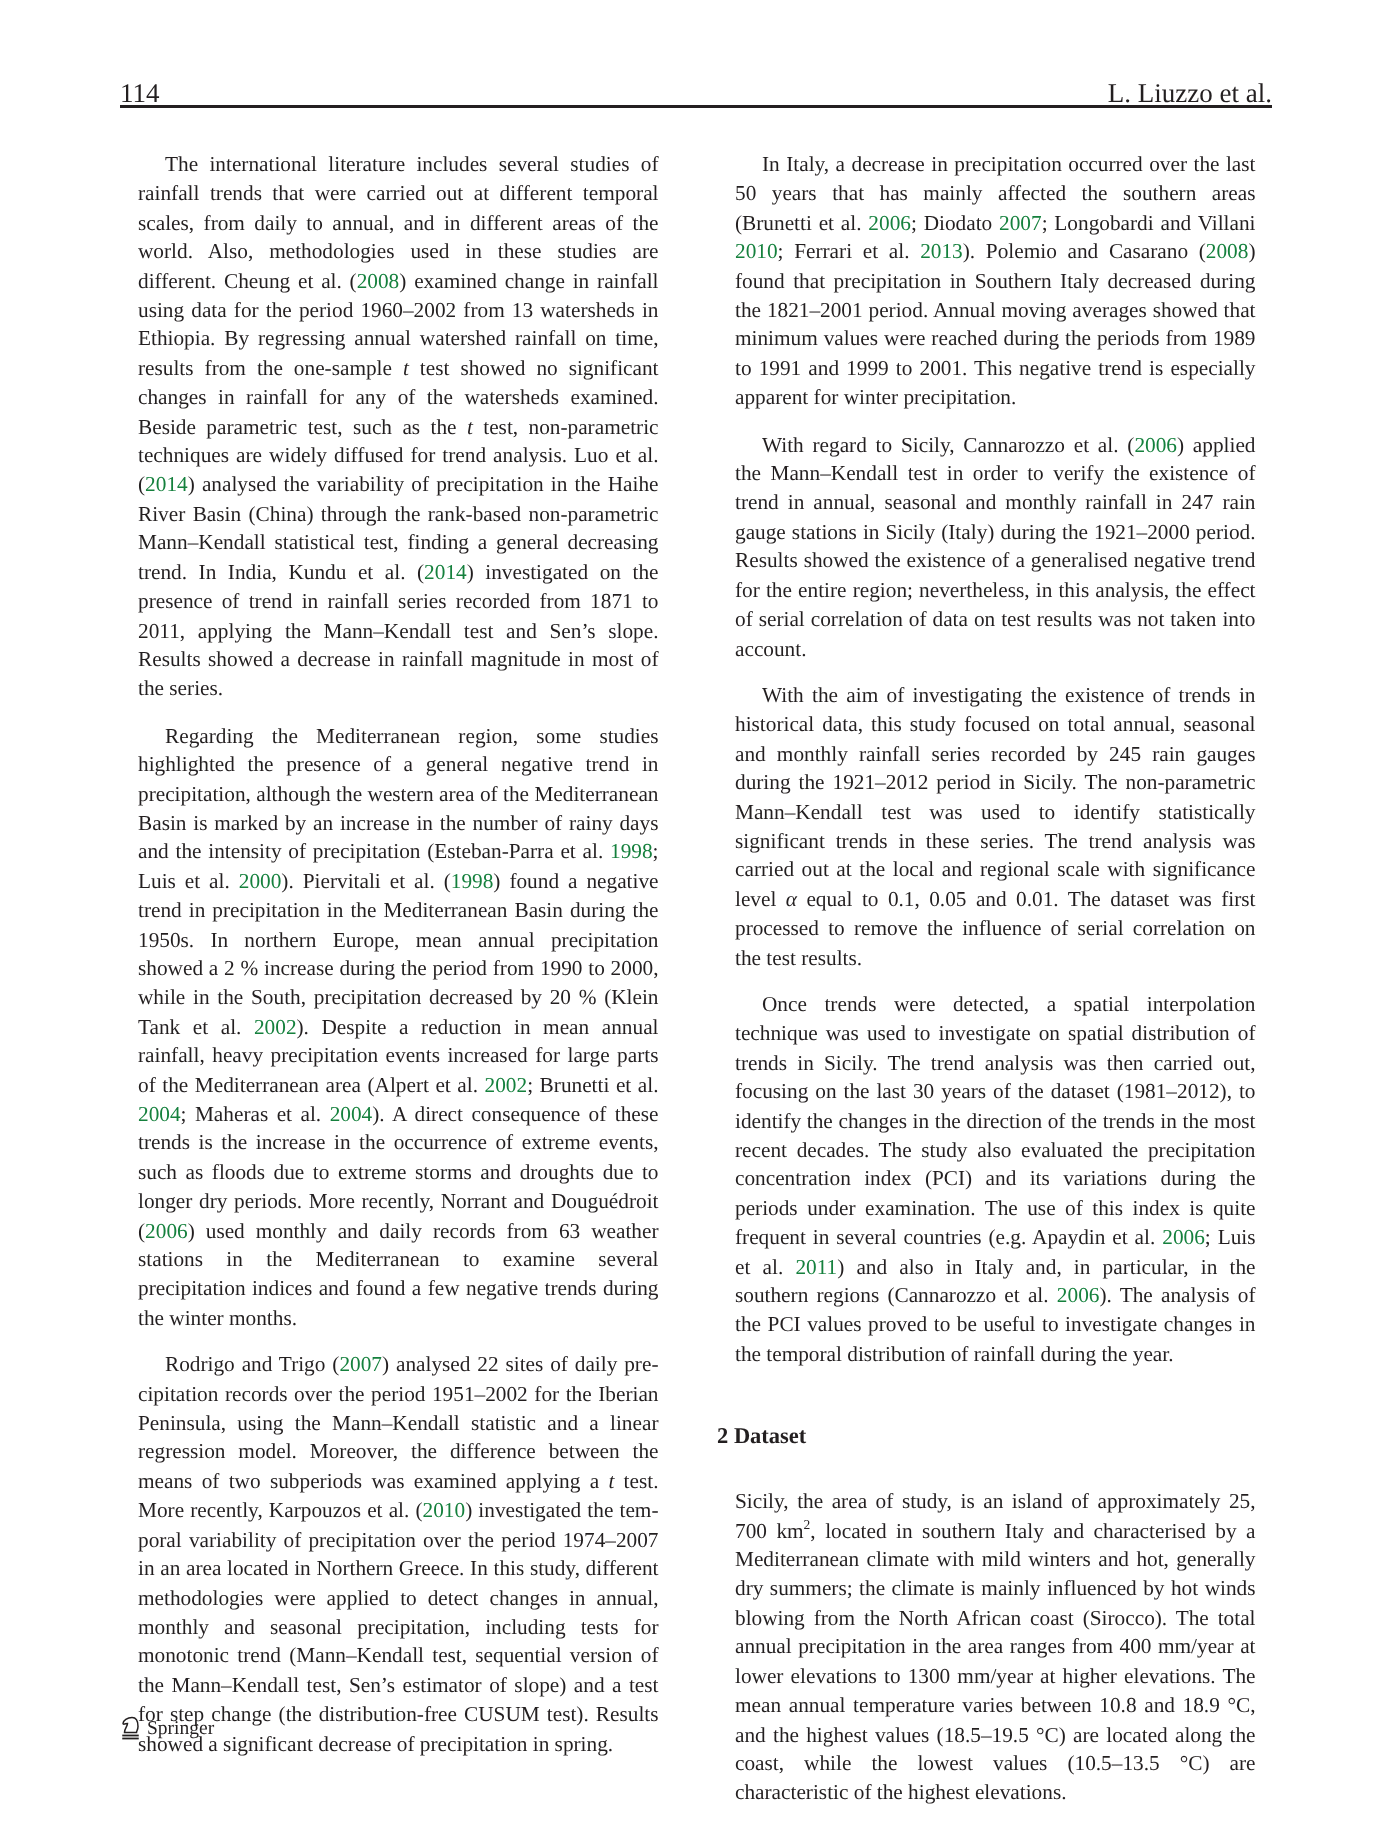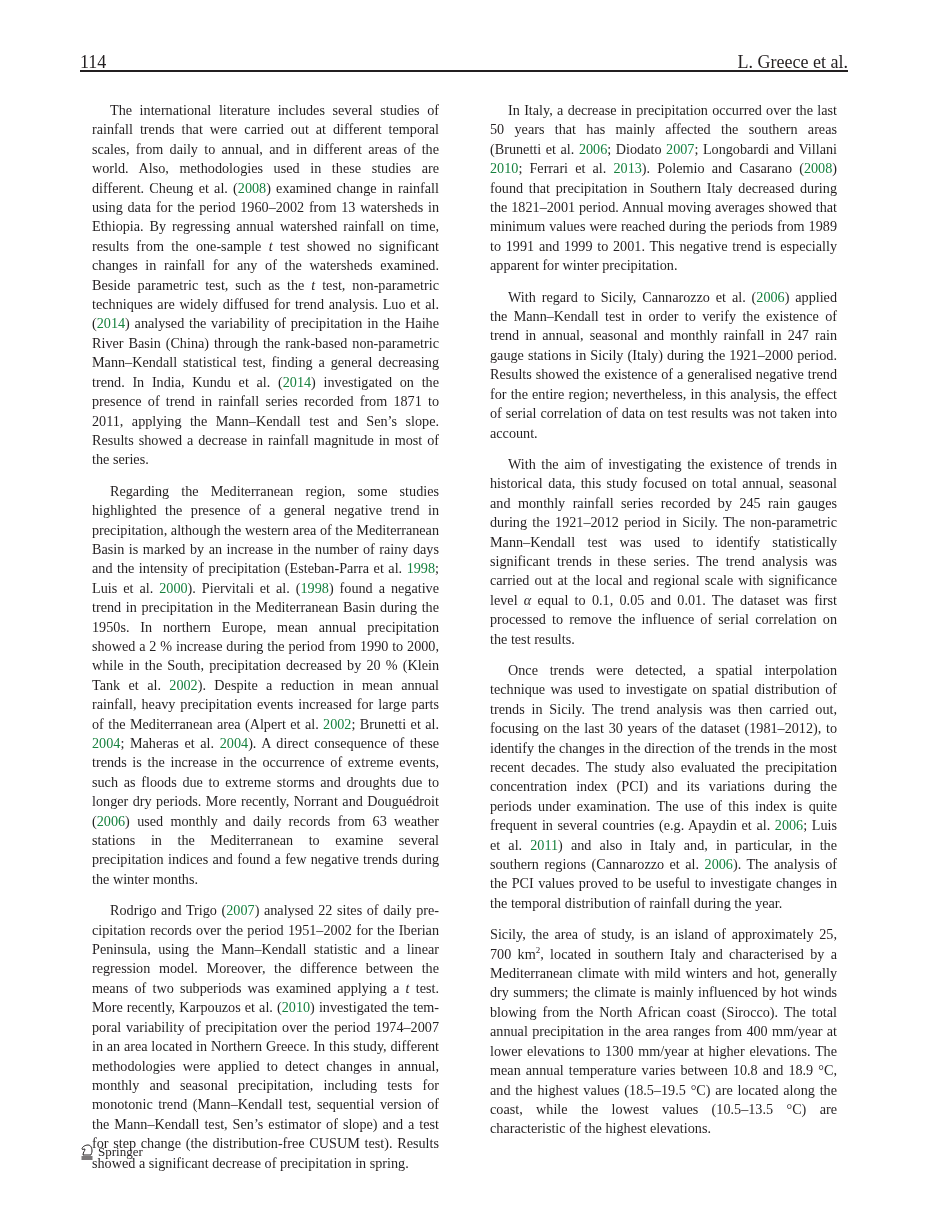--- a/index.html
+++ b/index.html
@@ -19,34 +19,35 @@
   h2.section { font-size: 15px; font-weight: bold; margin: 36px 0 24px 0; line-height: 19px; }
   .footer { position: absolute; left: 80px; top: 1144px; font-size: 13px; display: flex; align-items: center; gap: 4px; }
   .springer-icon { width: 14px; height: 16px; display: inline-block; }
   i.var { font-style: italic; }
 </style>
 </head>
 <body>
 
 <div class="header">
   <span class="page-num">114</span>
-  <span class="running-head">L. Greece et al.</span>
+  <span class="running-head">L. Liuzzo et al.</span>
 </div>
 
 <div class="col col-left">
   <p><span>The international literature includes several studies of rain­fall trends that were carried out at different temporal scales, from daily to annual, and in different areas of the world. Also, methodologies used in these studies are different. Cheung et al. (</span><a class="cite" href="#">2008</a><span>) examined change in rainfall using data for the period 1960–2002 from 13 watersheds in Ethiopia. By regressing annual watershed rainfall on time, results from the one-sample </span><i class="var">t</i><span> test showed no significant changes in rainfall for any of the watersheds examined. Beside parametric test, such as the </span><i class="var">t</i><span> test, non-parametric techniques are widely dif­fused for trend analysis. Luo et al. (</span><a class="cite" href="#">2014</a><span>) analysed the vari­ability of precipitation in the Haihe River Basin (China) through the rank-based non-parametric Mann–Kendall statis­tical test, finding a general decreasing trend. In India, Kundu et al. (</span><a class="cite" href="#">2014</a><span>) investigated on the presence of trend in rainfall series recorded from 1871 to 2011, applying the Mann–Kendall test and Sen’s slope. Results showed a decrease in rainfall magnitude in most of the series.</span></p>
   <p><span>Regarding the Mediterranean region, some studies highlighted the presence of a general negative trend in precip­itation, although the western area of the Mediterranean Basin is marked by an increase in the number of rainy days and the intensity of precipitation (Esteban-Parra et al. </span><a class="cite" href="#">1998</a><span>; Luis et al. </span><a class="cite" href="#">2000</a><span>). Piervitali et al. (</span><a class="cite" href="#">1998</a><span>) found a negative trend in pre­cipitation in the Mediterranean Basin during the 1950s. In northern Europe, mean annual precipitation showed a 2 % increase during the period from 1990 to 2000, while in the South, precipitation decreased by 20 % (Klein Tank et al. </span><a class="cite" href="#">2002</a><span>). Despite a reduction in mean annual rainfall, heavy precipitation events increased for large parts of the Mediterranean area (Alpert et al. </span><a class="cite" href="#">2002</a><span>; Brunetti et al. </span><a class="cite" href="#">2004</a><span>; Maheras et al. </span><a class="cite" href="#">2004</a><span>). A direct consequence of these trends is the increase in the occurrence of extreme events, such as floods due to extreme storms and droughts due to longer dry periods. More recently, Norrant and Douguédroit (</span><a class="cite" href="#">2006</a><span>) used monthly and daily records from 63 weather stations in the Mediterranean to examine several precipitation indices and found a few negative trends during the winter months.</span></p>
   <p><span>Rodrigo and Trigo (</span><a class="cite" href="#">2007</a><span>) analysed 22 sites of daily pre­cipitation records over the period 1951–2002 for the Iberian Peninsula, using the Mann–Kendall statistic and a linear regression model. Moreover, the difference between the means of two subperiods was examined applying a </span><i class="var">t</i><span> test. More recently, Karpouzos et al. (</span><a class="cite" href="#">2010</a><span>) investigated the tem­poral variability of precipitation over the period 1974–2007 in an area located in Northern Greece. In this study, different methodologies were applied to detect changes in annual, monthly and seasonal precipitation, including tests for monotonic trend (Mann–Kendall test, sequential version of the Mann–Kendall test, Sen’s estimator of slope) and a test for step change (the distribution-free CUSUM test). Results showed a significant decrease of precipita­tion in spring.</span></p>
 </div>
 
 <div class="col col-right">
   <p><span>In Italy, a decrease in precipitation occurred over the last 50 years that has mainly affected the southern areas (Brunetti et al. </span><a class="cite" href="#">2006</a><span>; Diodato </span><a class="cite" href="#">2007</a><span>; Longobardi and Villani </span><a class="cite" href="#">2010</a><span>; Ferrari et al. </span><a class="cite" href="#">2013</a><span>). Polemio and Casarano (</span><a class="cite" href="#">2008</a><span>) found that precipitation in Southern Italy decreased during the 1821–2001 period. Annual moving averages showed that minimum values were reached during the periods from 1989 to 1991 and 1999 to 2001. This negative trend is especially apparent for winter precipitation.</span></p>
   <p><span>With regard to Sicily, Cannarozzo et al. (</span><a class="cite" href="#">2006</a><span>) applied the Mann–Kendall test in order to verify the existence of trend in annual, seasonal and monthly rainfall in 247 rain gauge sta­tions in Sicily (Italy) during the 1921–2000 period. Results showed the existence of a generalised negative trend for the entire region; nevertheless, in this analysis, the effect of serial correlation of data on test results was not taken into account.</span></p>
   <p><span>With the aim of investigating the existence of trends in historical data, this study focused on total annual, seasonal and monthly rainfall series recorded by 245 rain gauges during the 1921–2012 period in Sicily. The non-parametric Mann–Kendall test was used to identify statistically significant trends in these series. The trend analysis was carried out at the local and regional scale with significance level </span><i class="var">α</i><span> equal to 0.1, 0.05 and 0.01. The dataset was first processed to remove the influ­ence of serial correlation on the test results.</span></p>
   <p><span>Once trends were detected, a spatial interpolation technique was used to investigate on spatial distribution of trends in Sicily. The trend analysis was then carried out, focusing on the last 30 years of the dataset (1981–2012), to identify the changes in the direction of the trends in the most recent de­cades. The study also evaluated the precipitation concentra­tion index (PCI) and its variations during the periods under examination. The use of this index is quite frequent in several countries (e.g. Apaydin et al. </span><a class="cite" href="#">2006</a><span>; Luis et al. </span><a class="cite" href="#">2011</a><span>) and also in Italy and, in particular, in the southern regions (Cannarozzo et al. </span><a class="cite" href="#">2006</a><span>). The analysis of the PCI values proved to be useful to investigate changes in the temporal distribution of rainfall during the year.</span></p>
+  <h2 class="section">2 Dataset</h2>
   <p class="noindent"><span>Sicily, the area of study, is an island of approximately 25, 700 km</span><sup style="font-size: 9px; line-height: 0;">2</sup><span>, located in southern Italy and characterised by a Mediterranean climate with mild winters and hot, generally dry summers; the climate is mainly influenced by hot winds blowing from the North African coast (Sirocco). The total annual precipitation in the area ranges from 400 mm/year at lower elevations to 1300 mm/year at higher elevations. The mean annual temperature varies between 10.8 and 18.9 °C, and the highest values (18.5–19.5 °C) are located along the coast, while the lowest values (10.5–13.5 °C) are characteris­tic of the highest elevations.</span></p>
 </div>
 
 <div class="footer">
   <span class="springer-icon">
     <svg width="14" height="16" viewBox="0 0 14 16">
       <path d="M3 11 C3 8 5 7 5 5 C4 5 2 6 2 5 C2 3 5 1 8 1 C11 1 12 4 12 7 C12 9 11 10 11 11 Z" fill="none" stroke="#231f20" stroke-width="1"></path>
       <line x1="1.5" y1="13" x2="12.5" y2="13" stroke="#231f20" stroke-width="1.2"></line>
       <line x1="1.5" y1="15" x2="12.5" y2="15" stroke="#231f20" stroke-width="1.2"></line>
     </svg>

